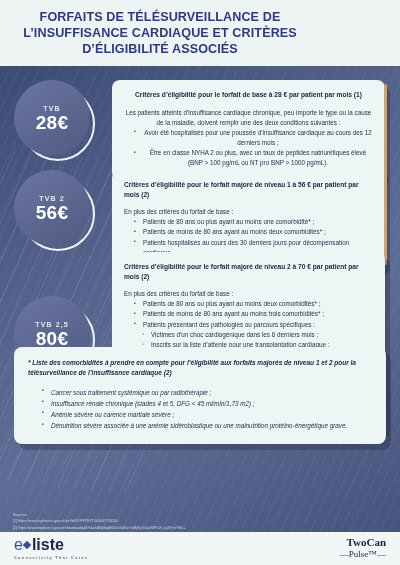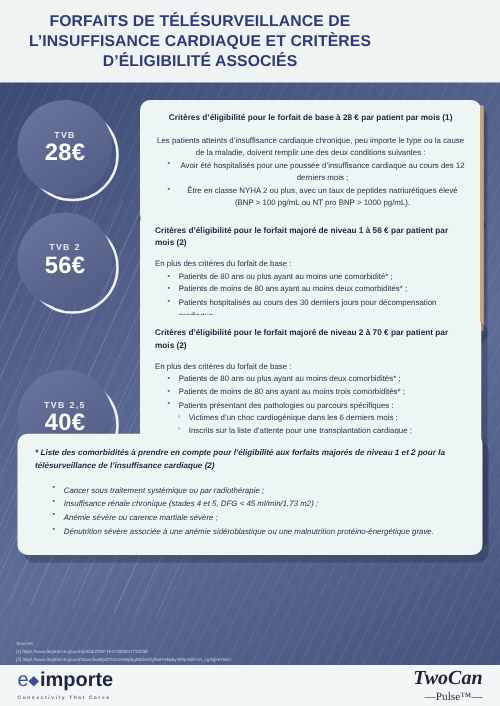--- a/index.html
+++ b/index.html
@@ -174,21 +174,21 @@
     background: #3b4a9b; transform: rotate(45deg);
     margin: 0 2px 0 1px;
   }
   .logo-left .tag {
     font-size: 3.9px; letter-spacing: 1.3px; color: #5a6587;
     font-weight: 700; margin-top: 2px;
   }
   .logo-right { text-align: right; color: #1b2440; }
   .logo-right .tc {
     font-family: "Liberation Serif", serif;
-    font-size: 16px; font-weight: 700; line-height: 1; font-style: italic;
+    font-size: 11px; font-weight: 700; line-height: 1;
   }
   .logo-right .pulse {
     font-family: "Liberation Serif", serif;
     font-size: 9px; line-height: 1.2; margin-top: 1px;
   }
 </style>
 </head>
 <body>
 
 <div class="header">
@@ -232,21 +232,21 @@
       <li>Patients hospitalisés au cours des 30 derniers jours pour décompensation cardiaque.</li>
     </ul>
   </div>
 </div>
 
 <div class="row" style="left:14px; top:252px; width:372px;">
   <div class="badge-wrap" style="margin-top:44px;">
     <div class="badge-ring"></div>
     <div class="badge-circle">
       <span class="badge-label">TVB 2,5</span>
-      <span class="badge-price">40€</span>
+      <span class="badge-price">80€</span>
     </div>
   </div>
   <div class="card" style="width:273px; margin-left:14px;">
     <h2>Critères d’éligibilité pour le forfait majoré de niveau 2 à 70 € par patient par mois (2)</h2>
     <p>En plus des critères du forfait de base :</p>
     <ul>
       <li>Patients de 80 ans ou plus ayant au moins deux comorbidités* ;</li>
       <li>Patients de moins de 80 ans ayant au moins trois comorbidités* ;</li>
       <li>Patients présentant des pathologies ou parcours spécifiques :</li>
     </ul>
@@ -275,21 +275,21 @@
   <div class="s-title">Sources:</div>
   <div class="s-line">[1] https://www.legifrance.gouv.fr/jorf/id/JORFTEXT000047733200</div>
   <div class="s-line">[2] https://www.legifrance.gouv.fr/download/pdf?id=tnAWpbgM6JeDhjS5eYsMjByTe2p4WFLVi_zg3@reYMc=</div>
 </div>
 
 <div class="footer">
   <div class="logo-left">
     <div class="brand">
       <span class="e">e</span>
       <span class="dia"></span>
-      <span>importe</span>
+      <span>liste</span>
     </div>
     <div class="tag">Connectivity That Cares</div>
   </div>
   <div class="logo-right">
     <div class="tc">TwoCan</div>
     <div class="pulse">—Pulse™—</div>
   </div>
 </div>
 
 </body></html>

